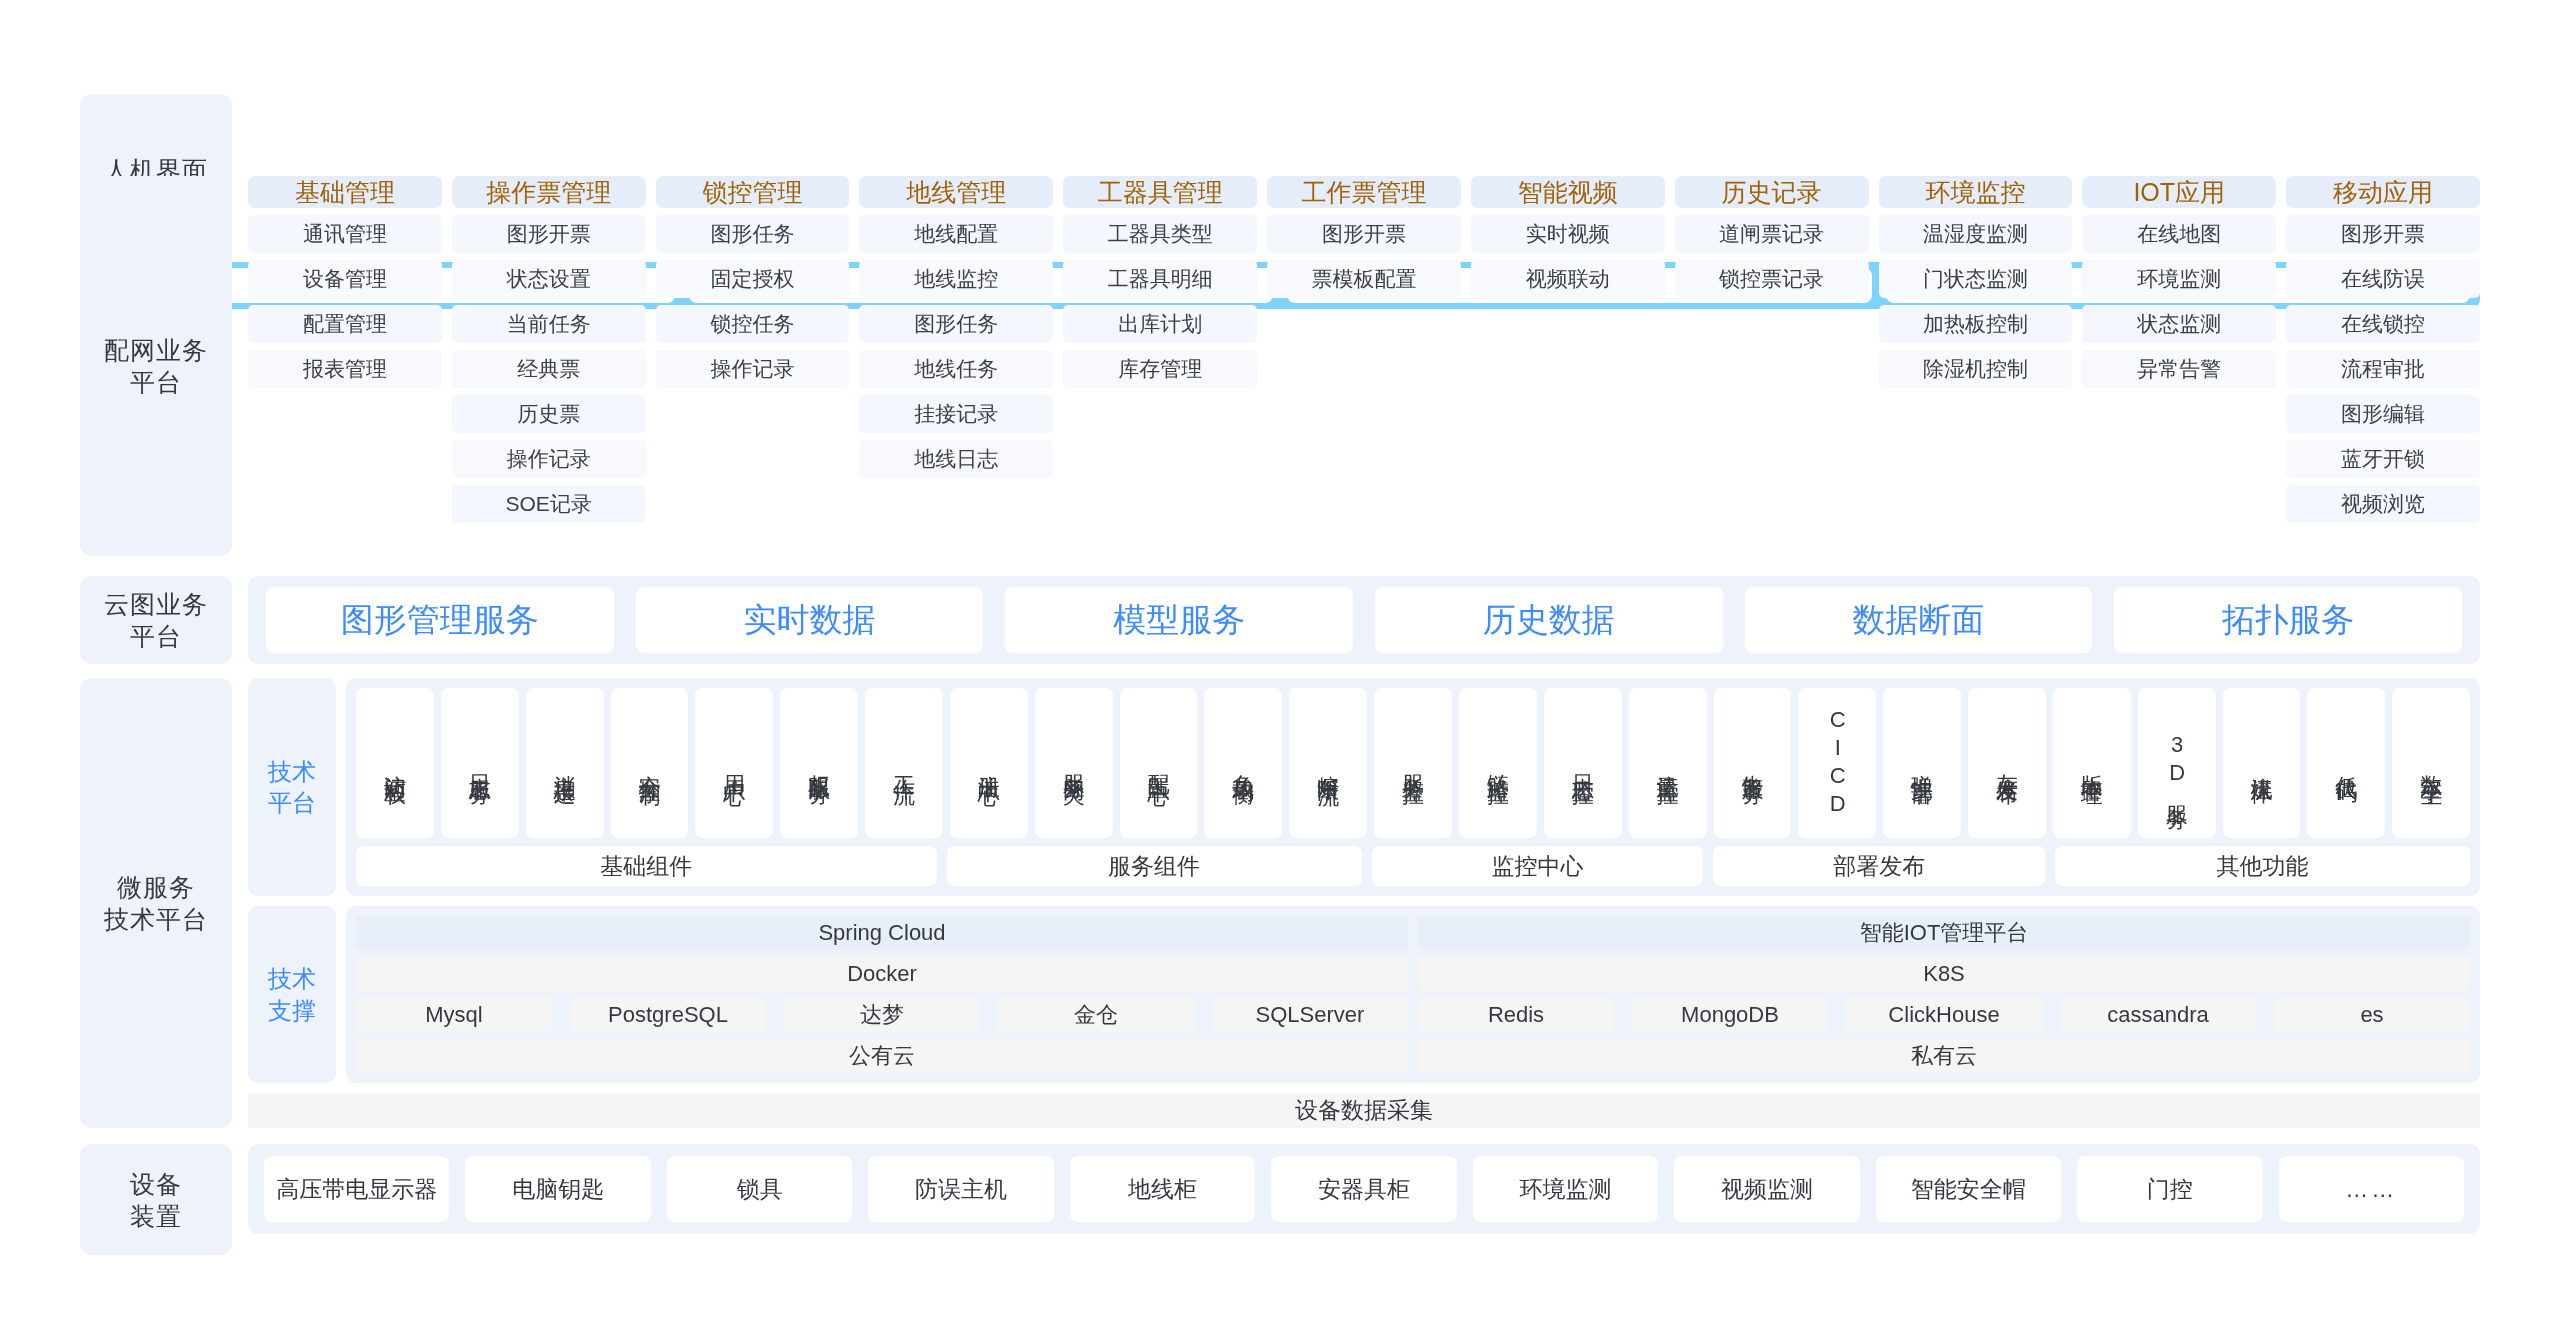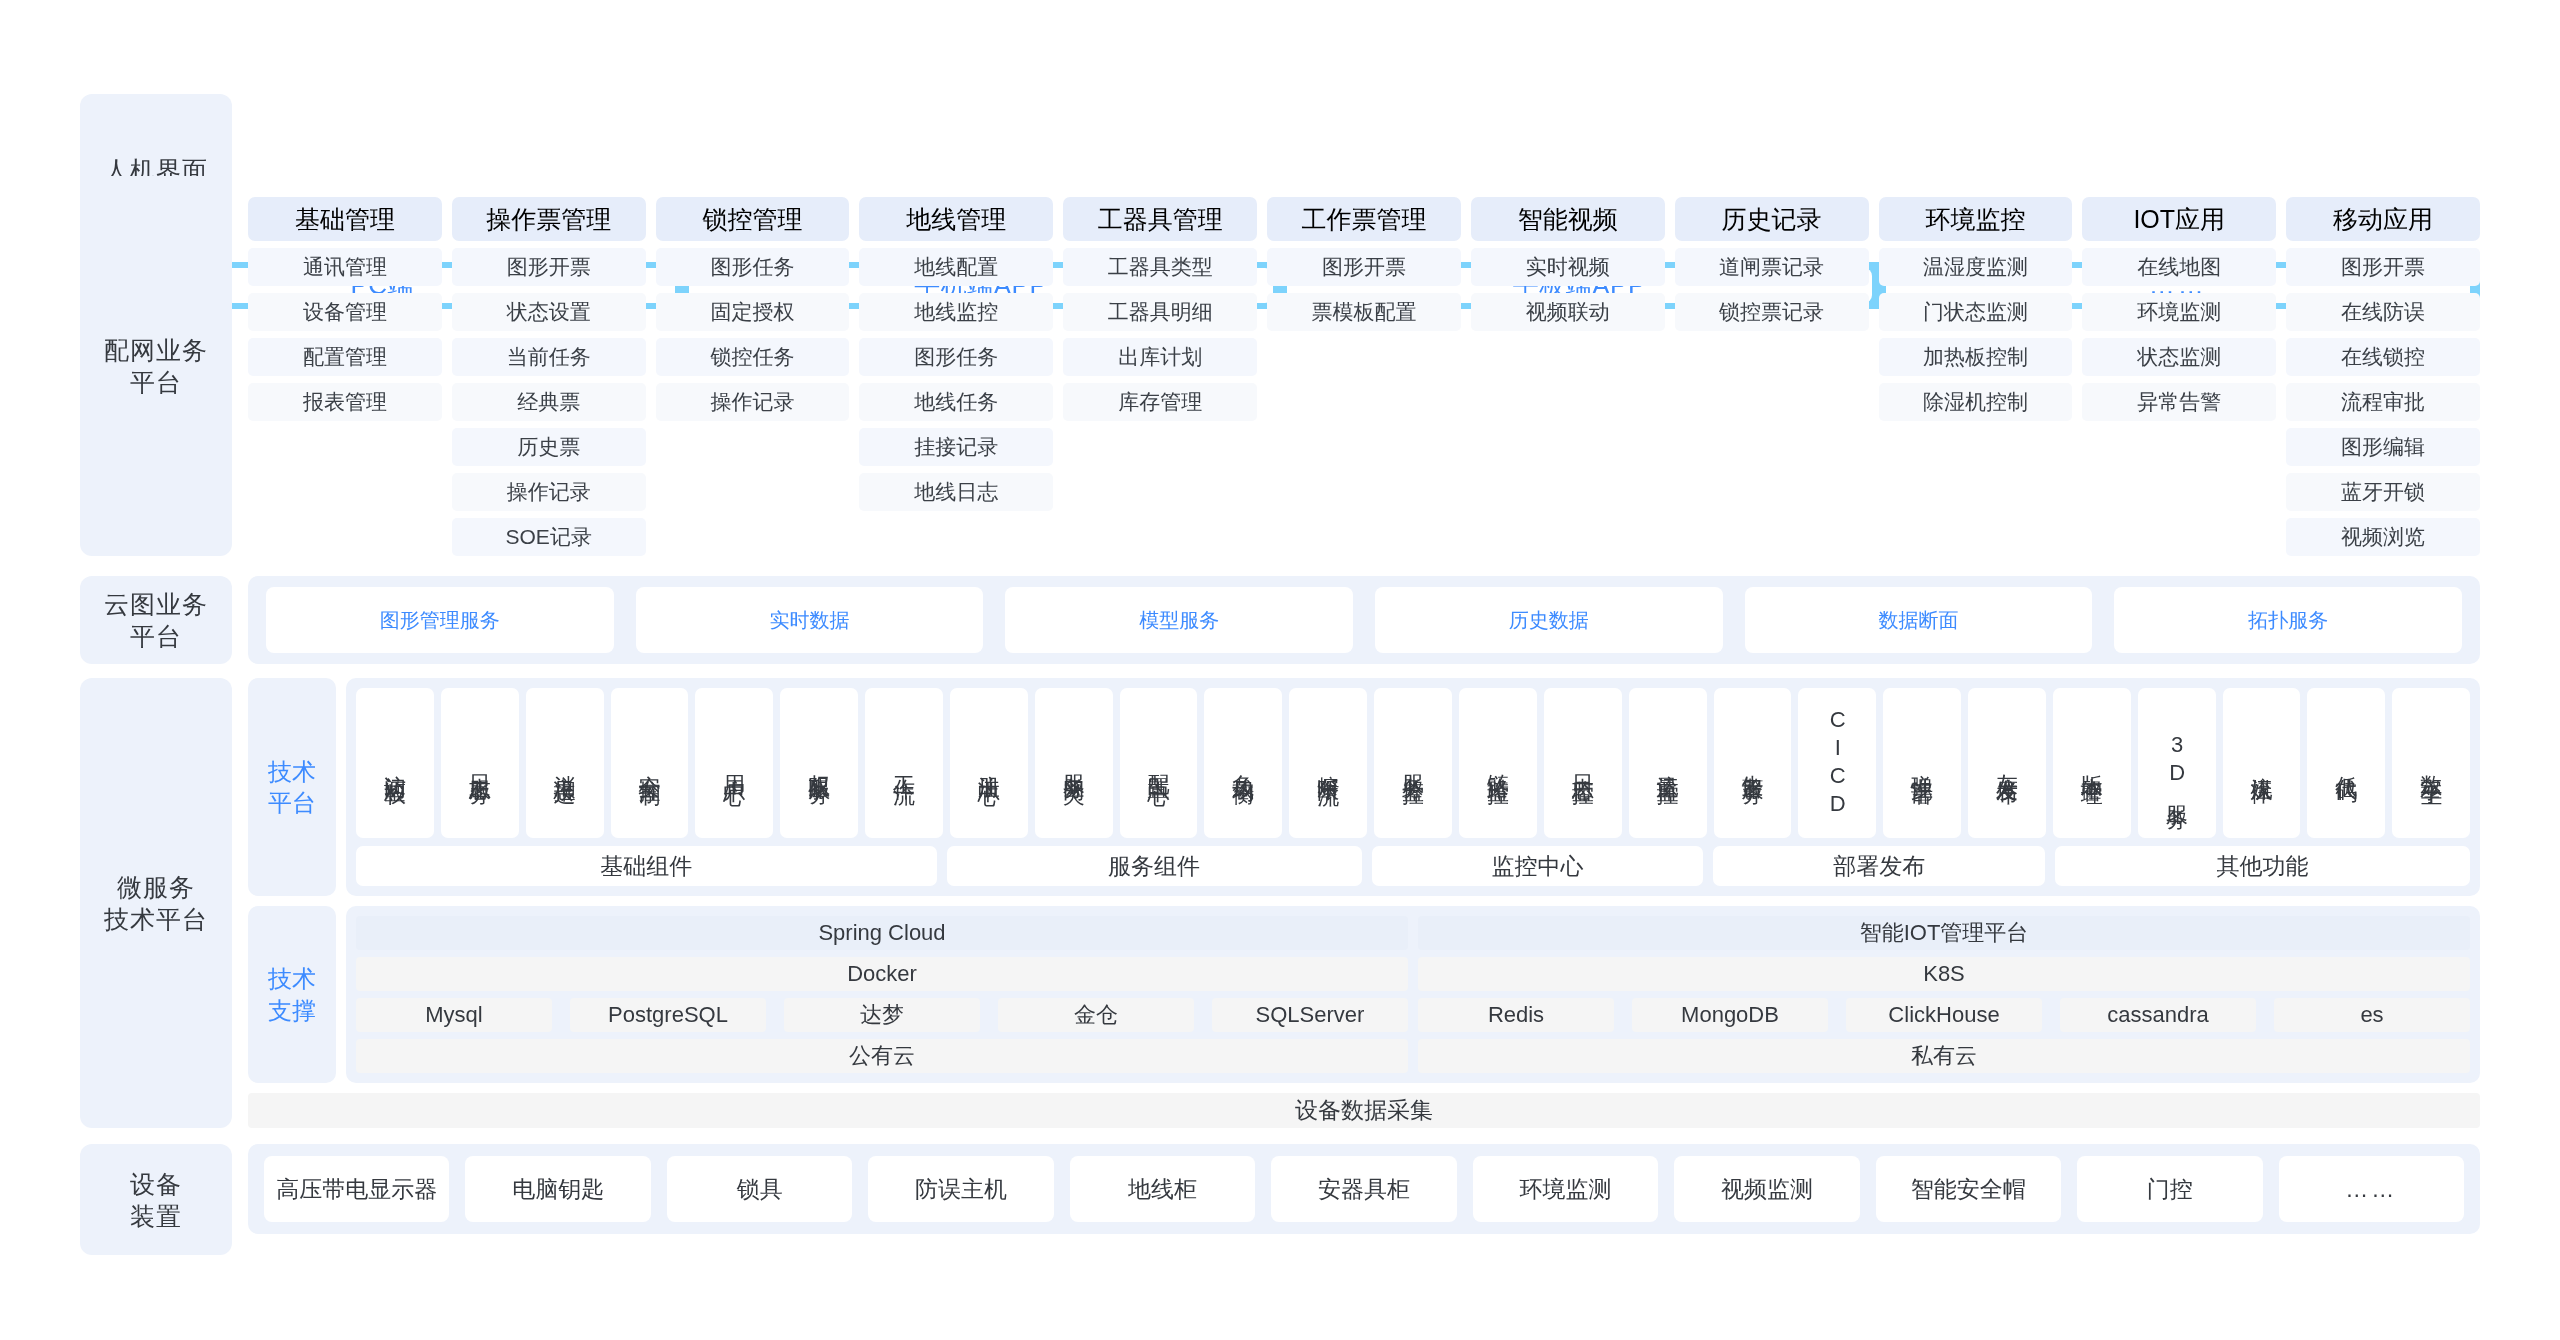--- a/index.html
+++ b/index.html
@@ -46,38 +46,38 @@
   }
   .hmi-chip.dots { color:#3d8bff; font-size:26px; letter-spacing:3px; }
 
   
   #biz-row { position: absolute; left: 80px; top: 176px; width: 2400px; height: 380px; }
   #biz-row .rowlabel { height: 380px; }
   .biz-body { flex:1 1 auto; display:flex; gap:10px; background:transparent; }
   .biz-col { flex:1 1 0; display:flex; flex-direction:column; gap:7px; min-width:0; }
   .biz-head {
     background:#e6edfa; border-radius:7px;
-    height:44px; display:flex; align-items:center; justify-content:center;
-    font-size:25px; color:#000000; white-space:nowrap;margin-top:21px;
+    height:32px; display:flex; align-items:center; justify-content:center;
+    font-size:25px; color:#a16207; white-space:nowrap;
   }
   .biz-item {
     background:#f4f7fd; border-radius:5px;
     height:38px; display:flex; align-items:center; justify-content:center;
     font-size:21px; color:#3b4047; white-space:nowrap;
   }
   .biz-item.alt { background:#f7f9fc; }
 
   
   #cloud-row { position:absolute; left:80px; top:576px; width:2400px; height:88px; }
   #cloud-row .rowlabel { height:88px; }
   .cloud-body { flex:1 1 auto; background:#edf2fb; border-radius:10px; padding:11px 18px; display:flex; gap:22px; }
   .cloud-chip {
     flex:1 1 0; background:#ffffff; border-radius:8px;
     display:flex; align-items:center; justify-content:center;
-    color:#3d8bff; font-size:20px; white-space:nowrap;
+    color:#3d8bff; font-size:33px; white-space:nowrap;
   }
 
   
   #micro-row { position:absolute; left:80px; top:678px; width:2400px; height:450px; }
   #micro-row .rowlabel { height:450px; }
   .micro-body { flex:1 1 auto; display:flex; flex-direction:column; gap:10px; }
 
   .tech-block { display:flex; gap:10px; }
   .tech-side {
     width:88px; flex:0 0 88px;

